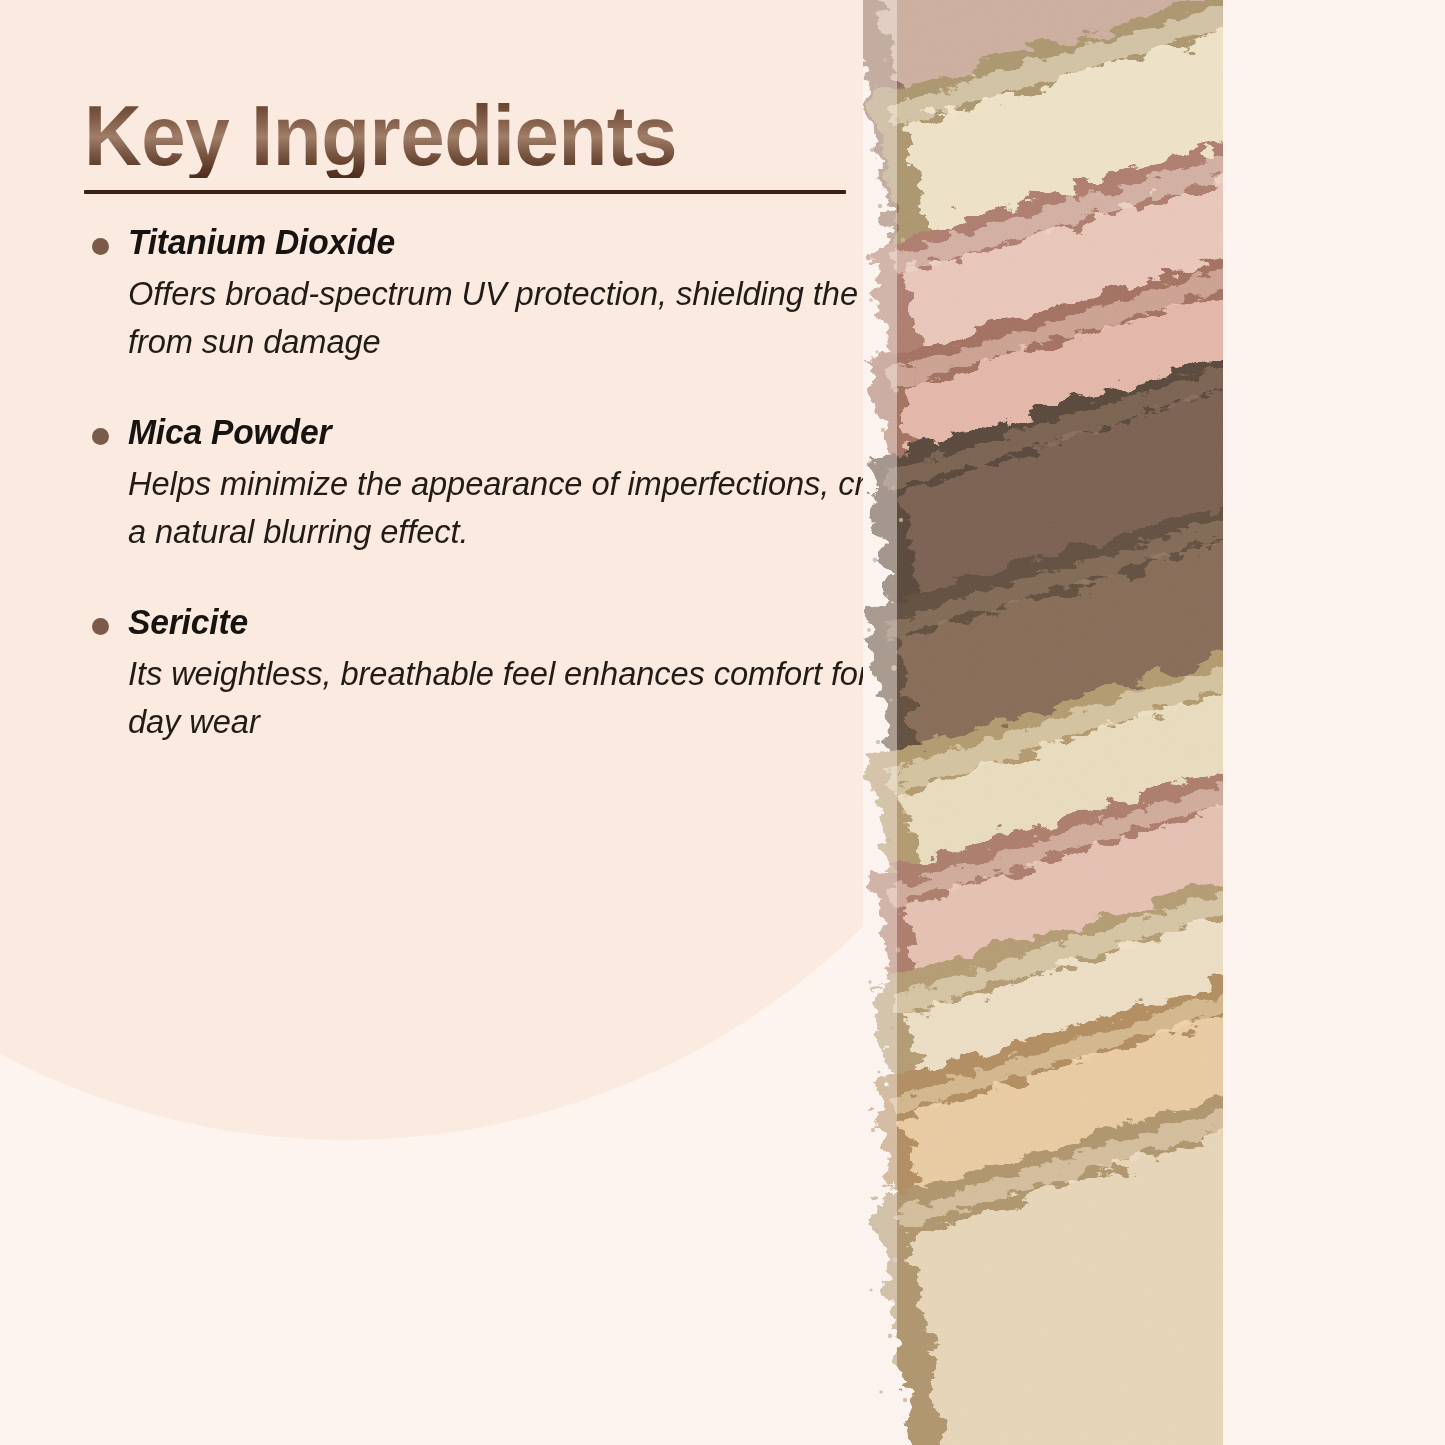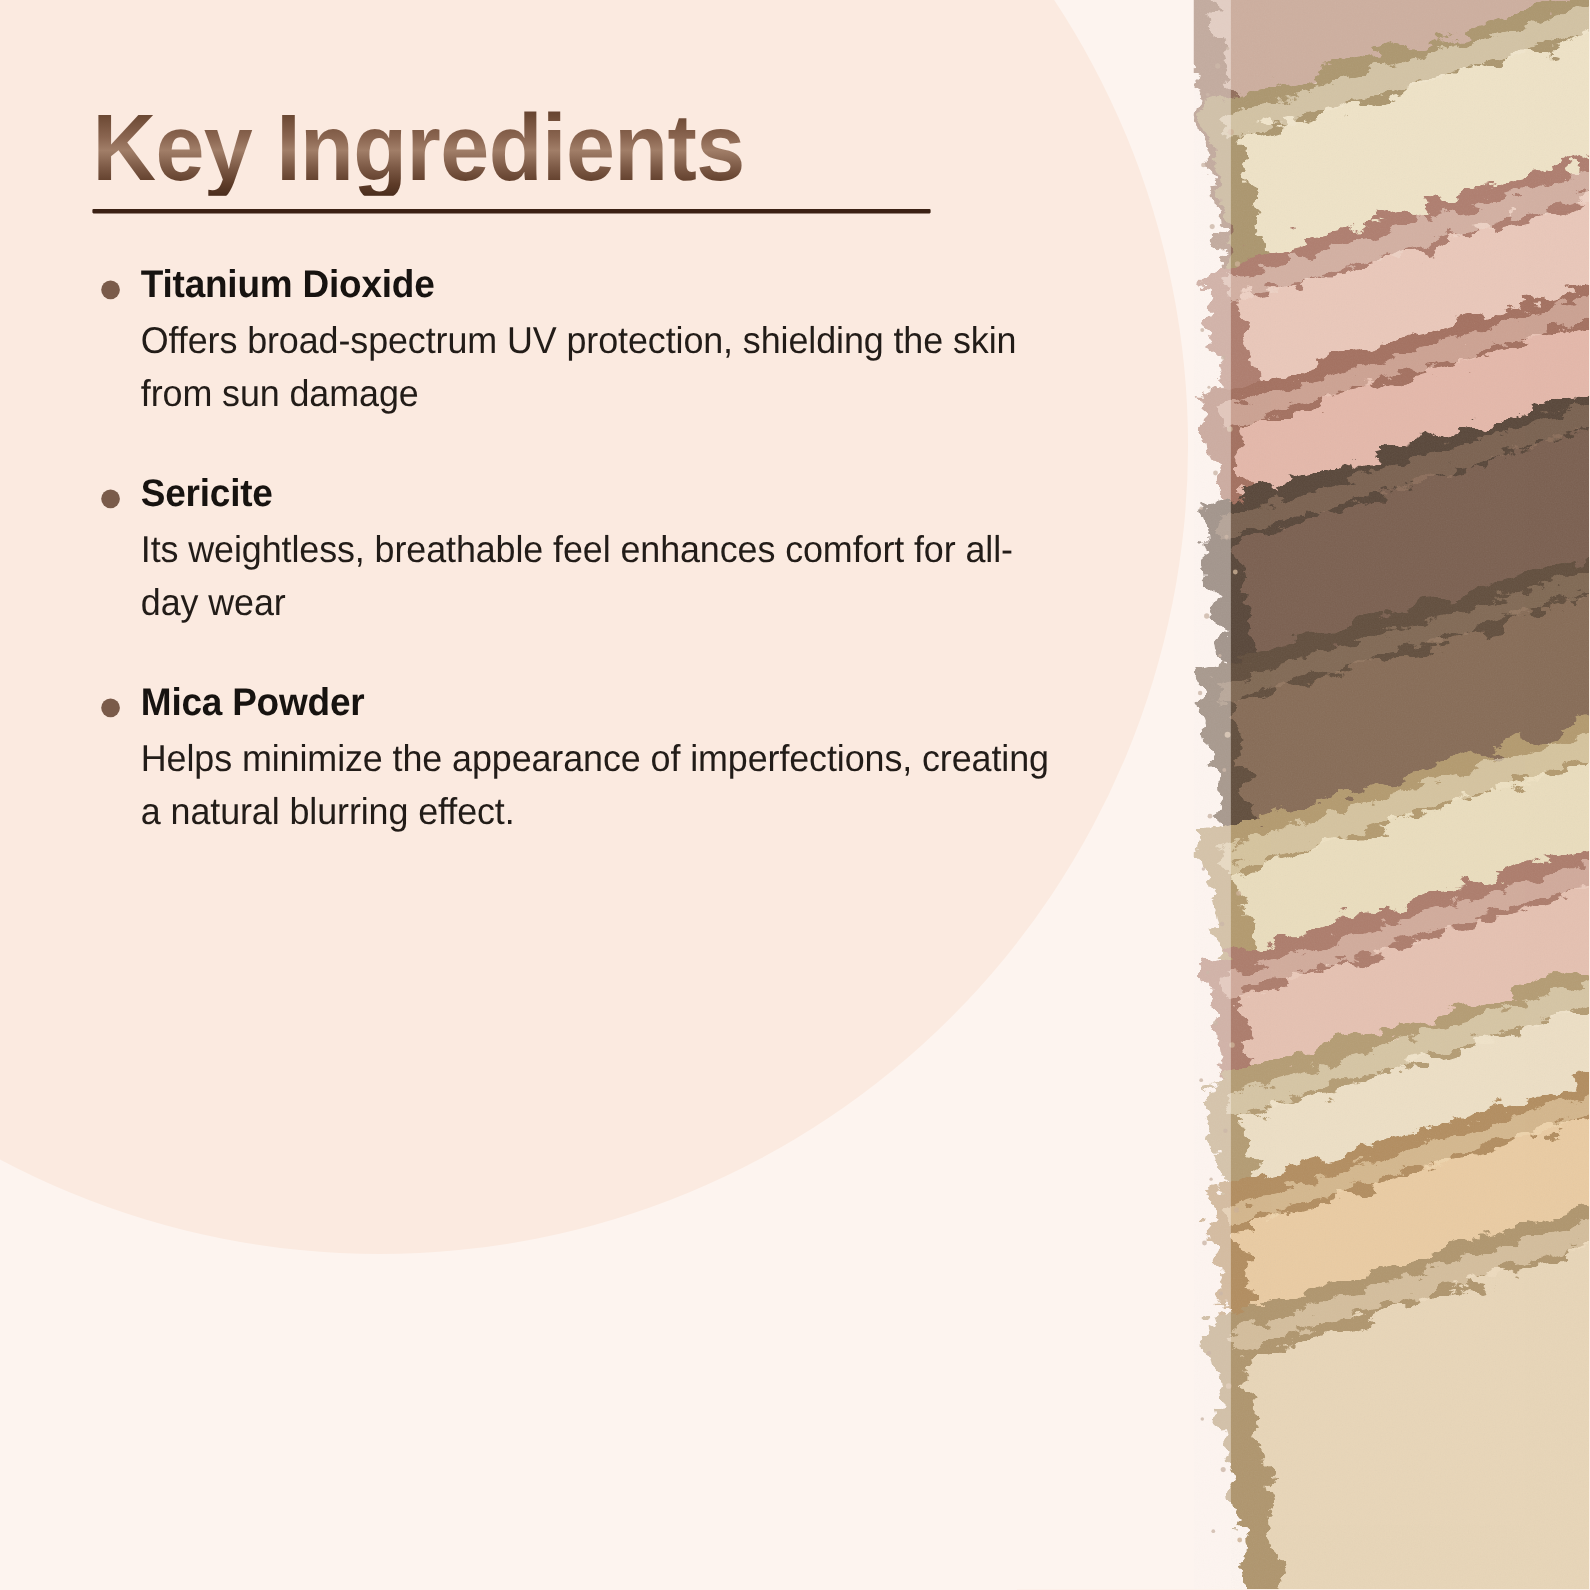--- a/index.html
+++ b/index.html
@@ -11,21 +11,21 @@
 
   body {
     font-family:"Liberation Sans", sans-serif;
     background:#fdf4ef;
     position:relative;
   }
 
   
   #page {
     position:relative;
-    width:1445px; height:1445px;
+    width:1223px; height:1445px;
     background:#fdf4ef;
     overflow:hidden;
     padding-left:32px;
   }
 
   
   .bg-circle {
     position:absolute;
     left:-390px; top:-330px;
     width:1470px; height:1470px;
@@ -69,21 +69,21 @@
 
   .heading-rule {
     margin-top:12px;
     width:762px;
     height:4px;
     background:#3b2114;
     border-radius:1px;
   }
 
   
-  .list { margin-top:44px; }
+  .list { margin-top:27px;font-style:italic; }
 
   .item { position:relative; margin-bottom:46px; padding-left:44px; }
   .item:last-child { margin-bottom:0; }
 
   .dot {
     position:absolute;
     left:8px; top:17px;
     width:17px; height:17px;
     border-radius:50%;
     background:#7a5b4a;
@@ -141,28 +141,28 @@
       <div class="item">
         <span class="dot"></span>
         <div class="item-title">Titanium Dioxide</div>
         <div class="item-desc">Offers broad-spectrum UV protection, shielding the skin from sun damage</div>
       </div>
 
 
 
       <div class="item">
         <span class="dot"></span>
+        <div class="item-title">Mica Powder</div>
+        <div class="item-desc">Helps minimize the appearance of imperfections, creating a natural blurring effect.</div>
+      </div>
+
+      <div class="item">
+        <span class="dot"></span>
         <div class="item-title">Sericite</div>
         <div class="item-desc">Its weightless, breathable feel enhances comfort for all-day wear</div>
-      </div>
-
-      <div class="item">
-        <span class="dot"></span>
-        <div class="item-title">Mica Powder</div>
-        <div class="item-desc">Helps minimize the appearance of imperfections, creating a natural blurring effect.</div>
       </div>
 
     </div>
   </div>
 
   <div class="powder">
     <svg viewBox="0 0 360 1445" preserveAspectRatio="none">
       <defs>
         <filter id="grain" x="-10%" y="-10%" width="120%" height="120%">
           <feTurbulence type="fractalNoise" baseFrequency="0.9" numOctaves="4" seed="7" result="n"></feTurbulence>

